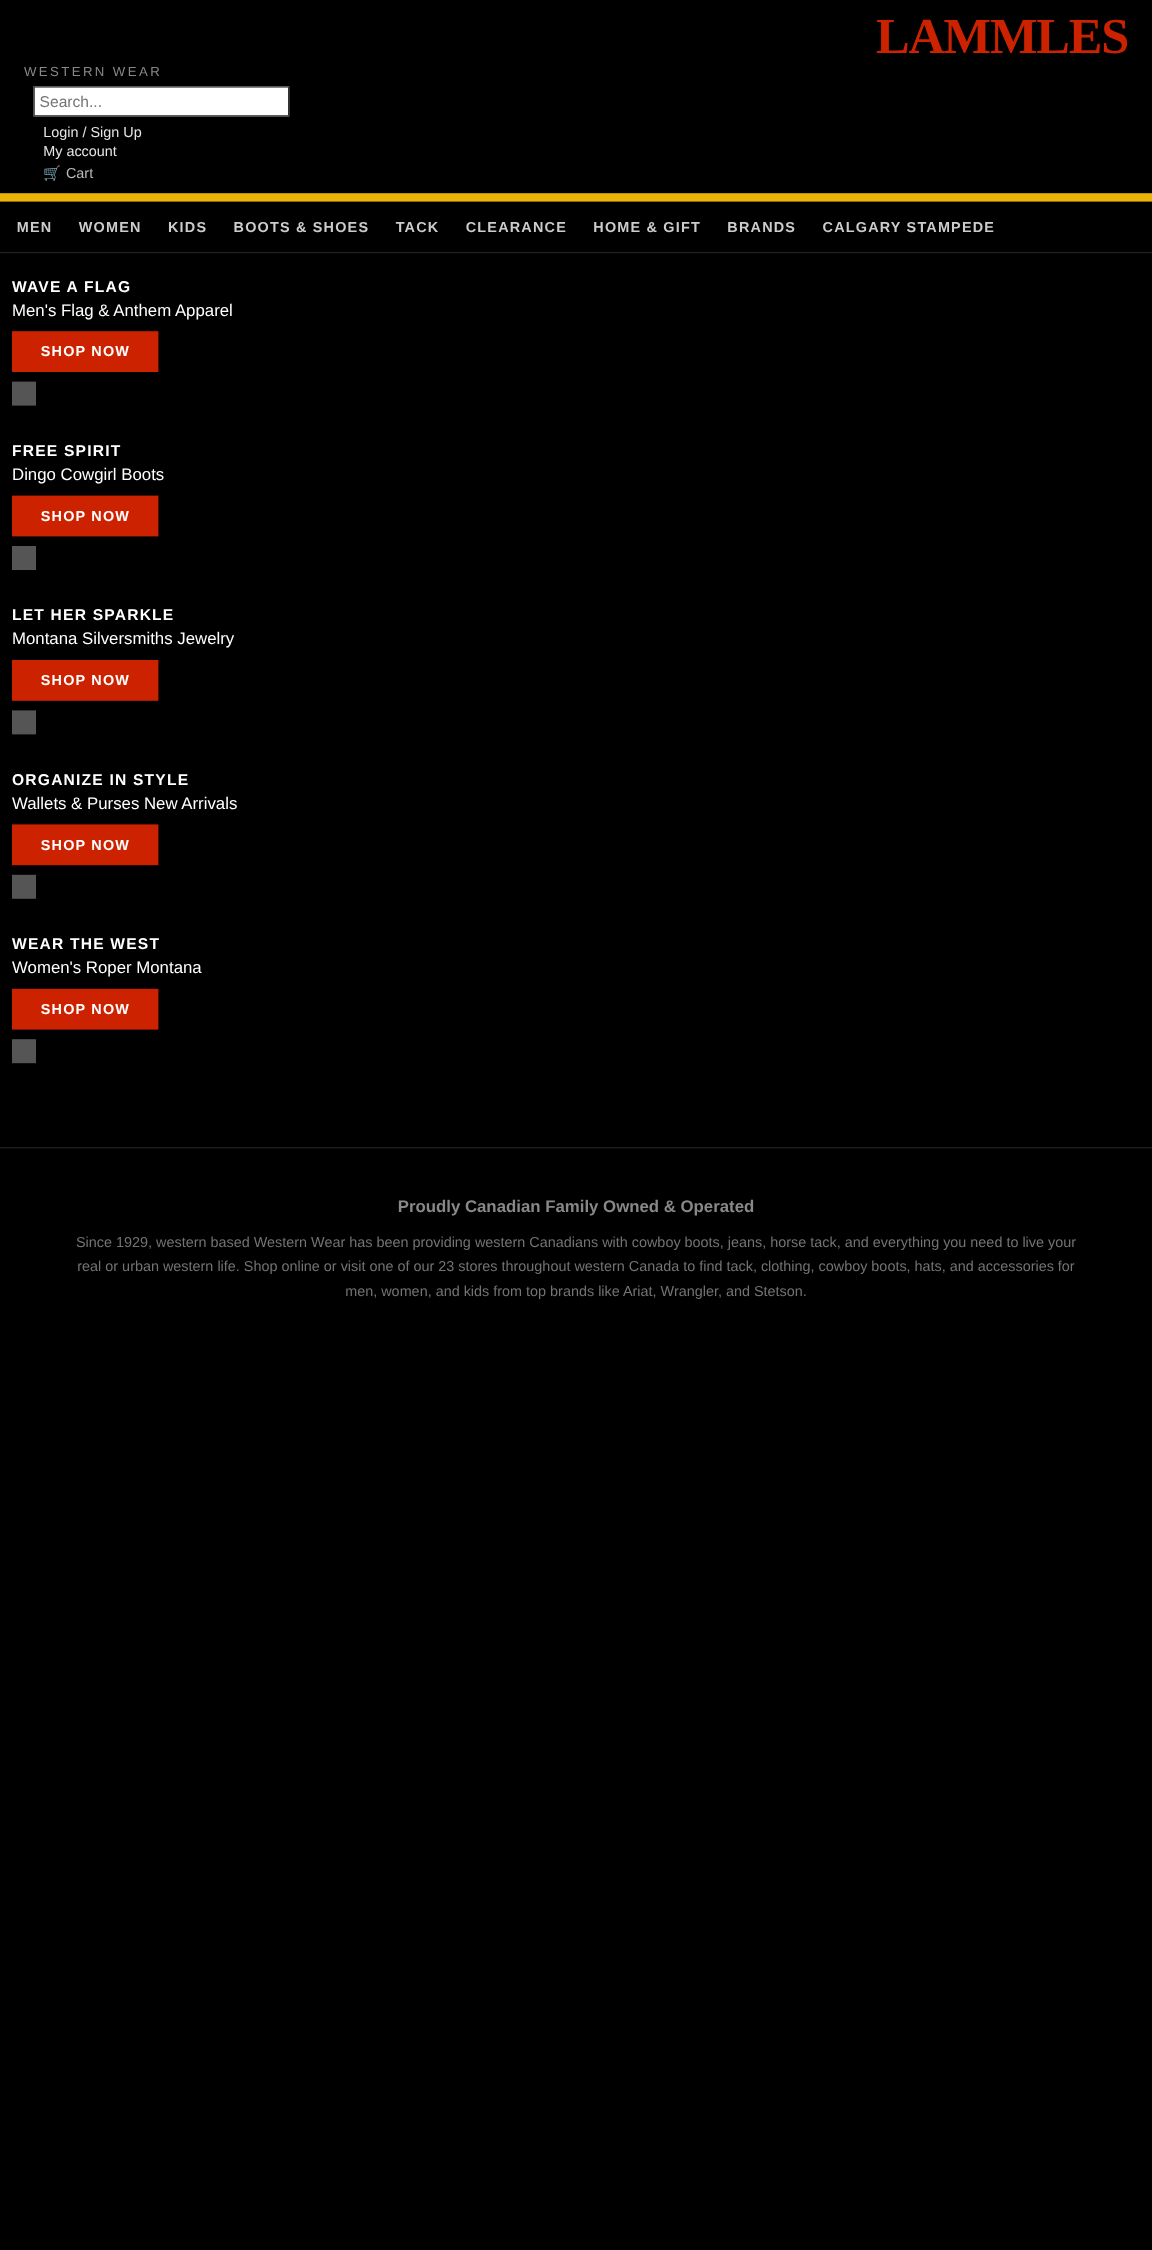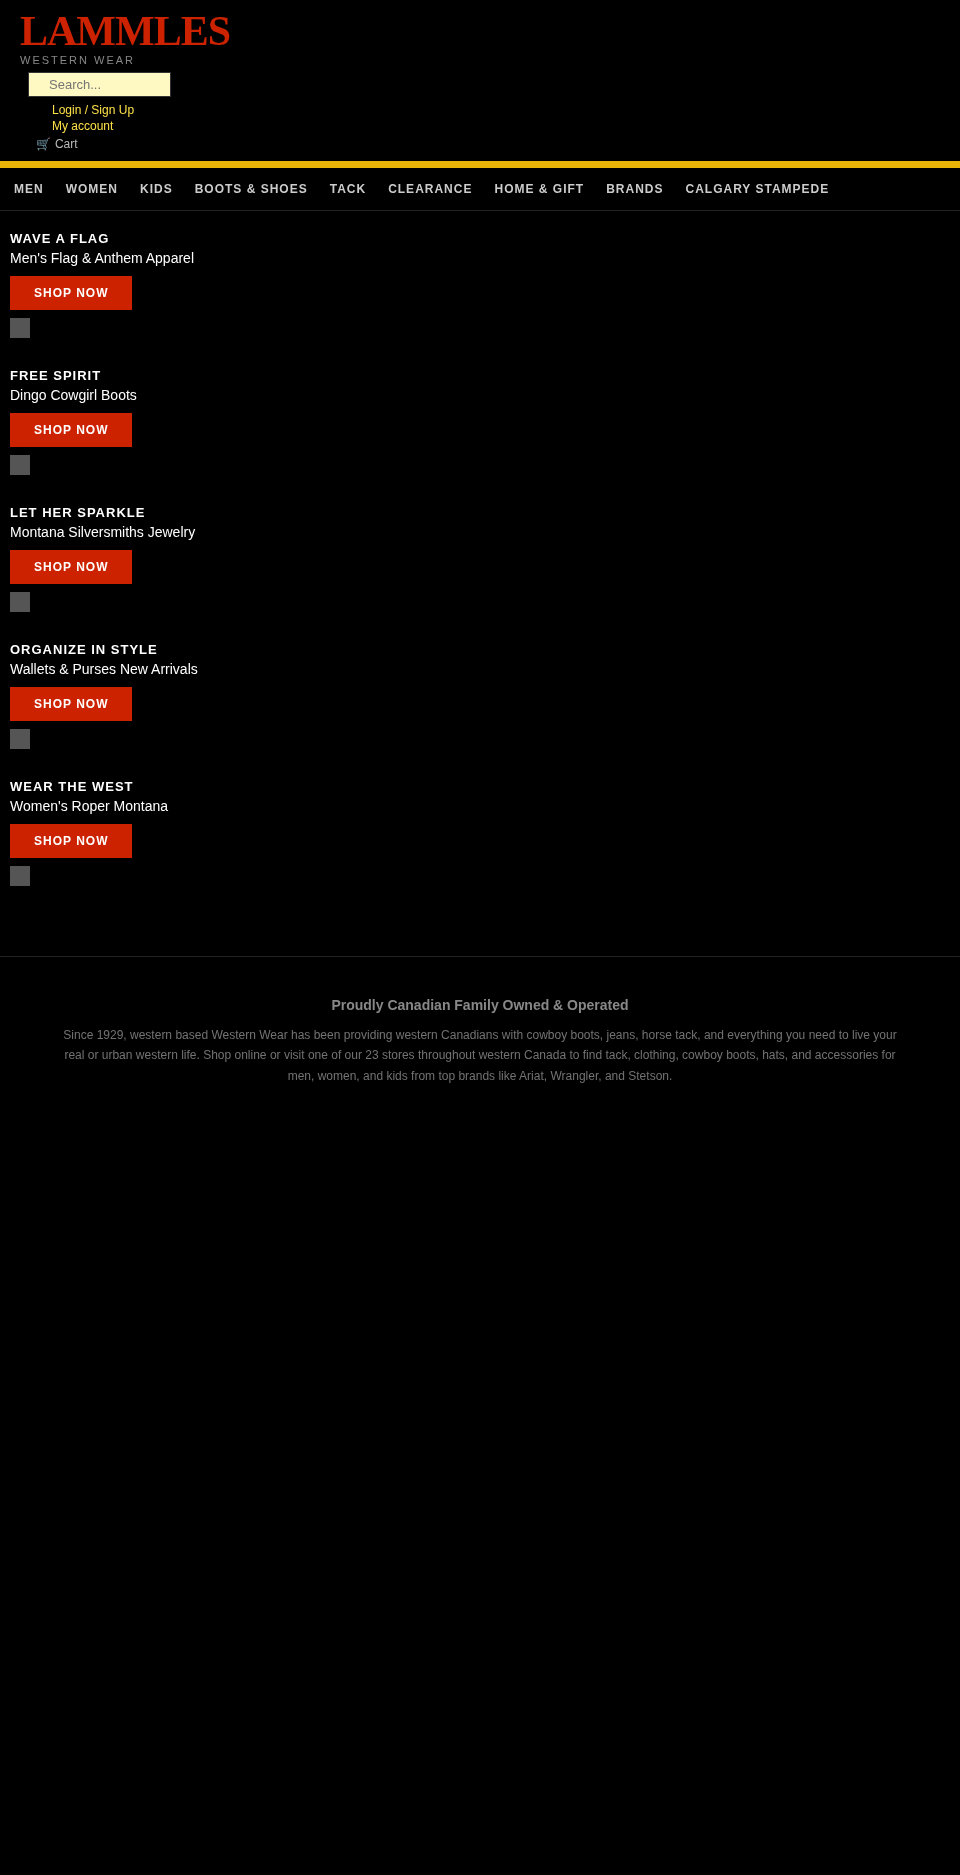--- a/index.html
+++ b/index.html
@@ -23,59 +23,59 @@
     }
 
     .logo {
       font-size: 42px;
       font-weight: 900;
       color: #cc2200;
       font-family: 'Georgia', serif;
       letter-spacing: -1px;
       text-transform: uppercase;
       line-height: 1;
+      text-align: right;
     }
 
     .logo-subtitle {
       font-size: 11px;
       color: #888;
       letter-spacing: 2px;
       text-transform: uppercase;
       margin-top: 2px;
     }
 
     .header-utils {
       margin-top: 6px;
       margin-left: 8px;
     }
 
     .search-bar {
       font-size: 13px;
       color: #888;
-      padding: 4px 20px;
-      background: #fef9c3;
+      padding: 4px 4px;
+      background: #ffffff;
       border: 1px solid #333;
-      width: 143px;
+      width: 213px;
       margin-bottom: 6px;
     }
 
     .header-links {
       display: flex;
       flex-direction: column;
       font-size: 12px;
       color: #bbb;
       margin-left: 8px;
       gap: 2px;
     }
 
     .header-links a {
-      color: #fde047;
+      color: #e5e5e5;
       text-decoration: none;
       font-size: 12px;
-      margin-left: 16px;
     }
 
     .cart-row {
       display: flex;
       align-items: center;
       gap: 4px;
       margin-left: 8px;
       margin-top: 4px;
       font-size: 12px;
       color: #bbb;

